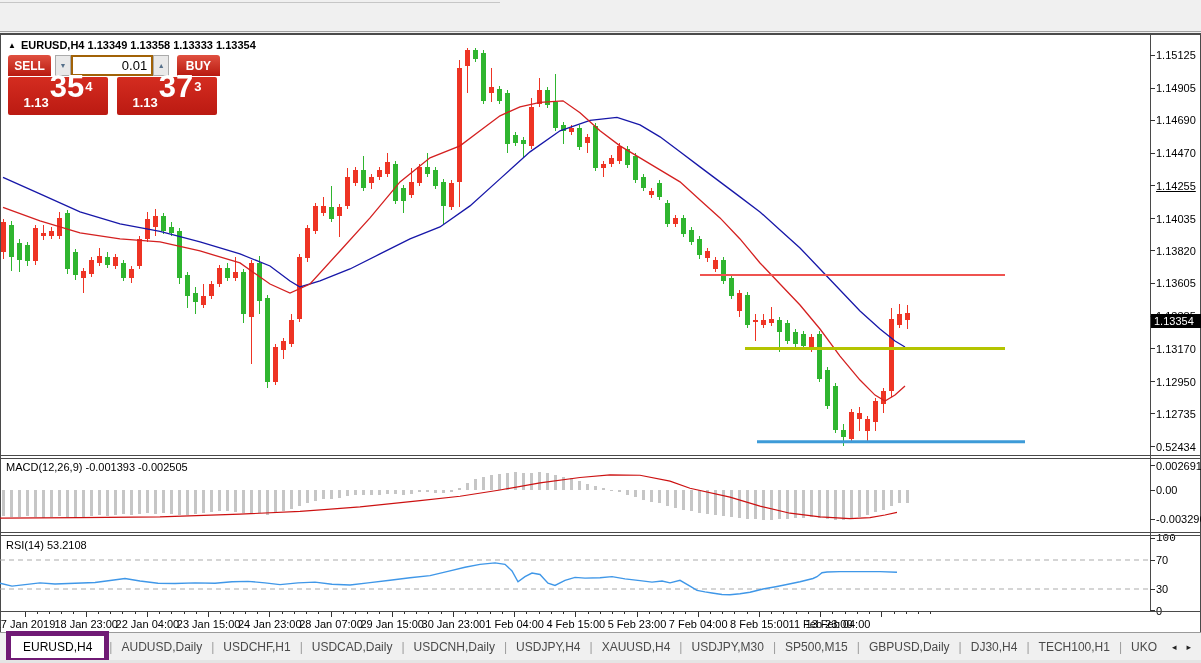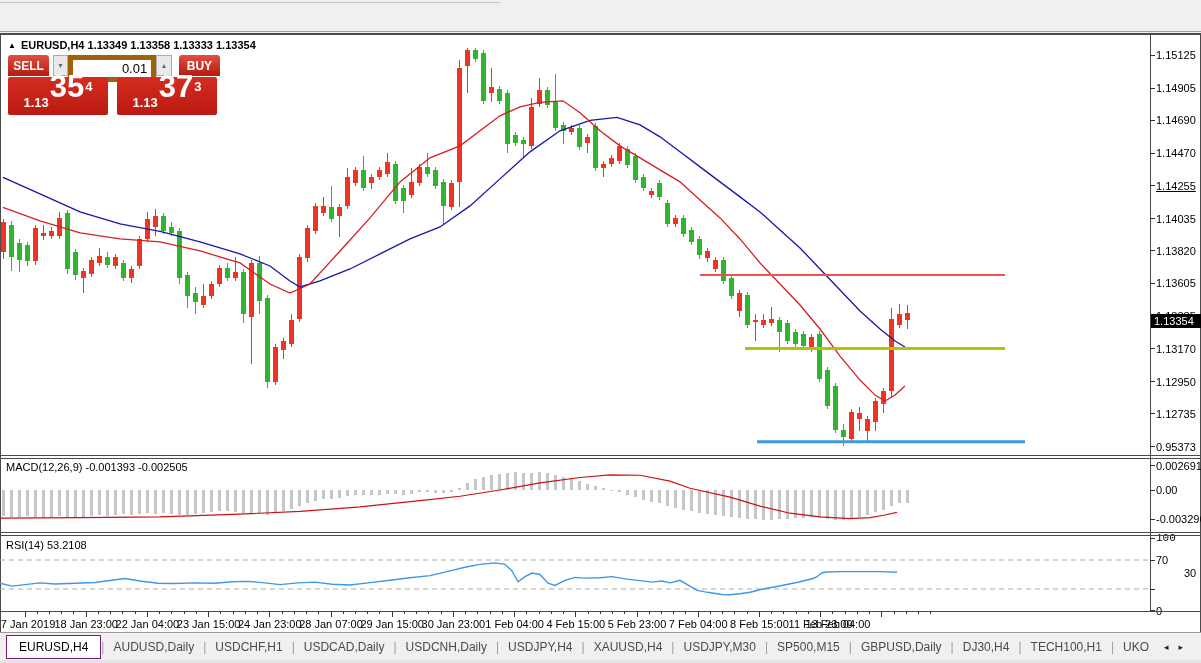--- a/index.html
+++ b/index.html
@@ -16,42 +16,42 @@
   #chart-bg{left:0;top:33px;width:1199px;height:598px;background:#fff;border-top:2px solid #4a4a4a;border-left:1px solid #4a4a4a;border-right:1px solid #4a4a4a;}
   #plot{left:0;top:0;width:1201px;height:663px;}
   #sym-header{left:8px;top:39px;font-size:11px;font-weight:bold;color:#000;display:flex;align-items:center;gap:5px;}
   #sym-header .tri{font-size:8px;}
   
   #trade{left:8px;top:55px;width:212px;}
   .trow{display:flex;height:21px;}
   .tbtn{width:46px;height:21px;background:linear-gradient(#e05040,#b81a10);color:#fff;font-size:12px;font-weight:bold;
      display:flex;align-items:center;justify-content:center;border-radius:3px 3px 0 0;}
   .spin{width:15px;height:19px;background:#e9e9e9;border:1px solid #ababab;display:flex;align-items:center;justify-content:center;font-size:7px;color:#56708a;}
-  #vol-input{width:70px;height:17px;border:5px solid #a16207;font-size:13px;text-align:right;padding:0 4px;font-family:"Liberation Sans",sans-serif;}
+  #vol-input{width:70px;height:17px;border:2px solid #a16207;font-size:13px;text-align:right;padding:0 4px;font-family:"Liberation Sans",sans-serif;}
   .gap4{width:4px;}
   .prow{display:flex;margin-top:1px;}
   .pbox{width:100px;height:35px;background:linear-gradient(#d42c20,#bb1a12);color:#fff;border-radius:2px;
      display:flex;align-items:flex-end;justify-content:center;padding-bottom:3px;}
   .pbox .small{font-size:13px;font-weight:bold;margin-bottom:2px;}
   .pbox .big{font-size:31px;font-weight:bold;line-height:26px;margin:12px 1px;}
   .pbox .sup{font-size:13px;font-weight:bold;align-self:flex-start;margin-top:2px;}
   .pbox.buy{margin-left:9px;}
   
   .plabel{position:absolute;left:1156px;font-size:11px;color:#000;text-align:center;}
   .ilabel{position:absolute;left:1156px;font-size:11px;color:#000;}
   #price-badge{left:1151px;width:50px;height:14px;background:#000;color:#fff;font-size:11px;line-height:14px;padding-left:3px;}
   .ptitle{position:absolute;left:6px;font-size:11px;color:#000;}
   .dlabel{position:absolute;top:618px;font-size:11px;color:#000;transform:translateX(-50%);white-space:nowrap;}
   
   .hsep{position:absolute;left:0;width:1201px;height:1px;background:#4a4a4a;}
   
   #tabbar{left:0;top:632px;width:1201px;height:28px;background:#f0f0f0;border-top:1px solid #9a9a9a;
      display:flex;align-items:center;padding-left:6px;box-sizing:border-box;}
   .tab{font-size:12px;color:#4a4a4a;padding:4px 9px;white-space:nowrap;}
-  .tab.active{background:#fff;border:1px solid #701a75;color:#000;padding:4px 12px;}
+  .tab.active{background:#fff;border:5px solid #701a75;color:#000;padding:4px 12px;}
   .tab-sep{color:#9a9a9a;font-size:12px;}
   #tab-arrows{margin-left:6px;display:flex;gap:10px;font-size:9px;color:#222;}
   #bottom-strip{left:0;top:660px;width:1201px;height:3px;background:#e4e4e4;}
 </style>
 </head>
 <body>
 
 <div class="abs" id="chart-bg"></div>
 
 <svg class="abs" id="plot" width="1201" height="663" viewBox="0 0 1201 663">
@@ -552,29 +552,29 @@
     <div class="plabel" style="top: 114.315px;">1.14690</div>
     <div class="plabel" style="top: 147.348px;">1.14470</div>
     <div class="plabel" style="top: 179.631px; text-decoration: underline;">1.14255</div>
     <div class="plabel" style="top: 212.664px;">1.14035</div>
     <div class="plabel" style="top: 244.946px;">1.13820</div>
     <div class="plabel" style="top: 277.228px;">1.13605</div>
     <div class="plabel" style="top: 310.261px;">1.13385</div>
     <div class="plabel" style="top: 342.544px;">1.13170</div>
     <div class="plabel" style="top: 375.577px;">1.12950</div>
     <div class="plabel" style="top: 407.859px;">1.12735</div>
-    <div class="plabel" style="top: 440.892px;">0.95373</div>
+    <div class="plabel" style="top: 440.892px;">0.52434</div>
   </div>
 <div id="indicator-axis">
     <div class="ilabel" style="top: 459.973px;">0.002691</div>
     <div class="ilabel" style="top: 484px; text-align: center;">0.00</div>
     <div class="ilabel" style="top: 513.429px;">-0.003296</div>
     <div class="ilabel" style="top: 532.25px; font-family: Liberation Mono, monospace;">100</div>
     <div class="ilabel" style="top: 554px;">70</div>
-    <div class="ilabel" style="top: 567px; margin-left: 28px;">30</div>
+    <div class="ilabel" style="top: 583px;">30</div>
     <div class="ilabel" style="top: 604.75px;">0</div>
   </div>
 <div id="date-axis">
     <div class="dlabel" style="left: 25px;">17 Jan 2019</div>
     <div class="dlabel" style="left: 86.2px;">18 Jan 23:00</div>
     <div class="dlabel" style="left: 147.4px;">22 Jan 04:00</div>
     <div class="dlabel" style="left: 208.6px;">23 Jan 15:00</div>
     <div class="dlabel" style="left: 269.8px;">24 Jan 23:00</div>
     <div class="dlabel" style="left: 331px;">28 Jan 07:00</div>
     <div class="dlabel" style="left: 392.2px;">29 Jan 15:00</div>

